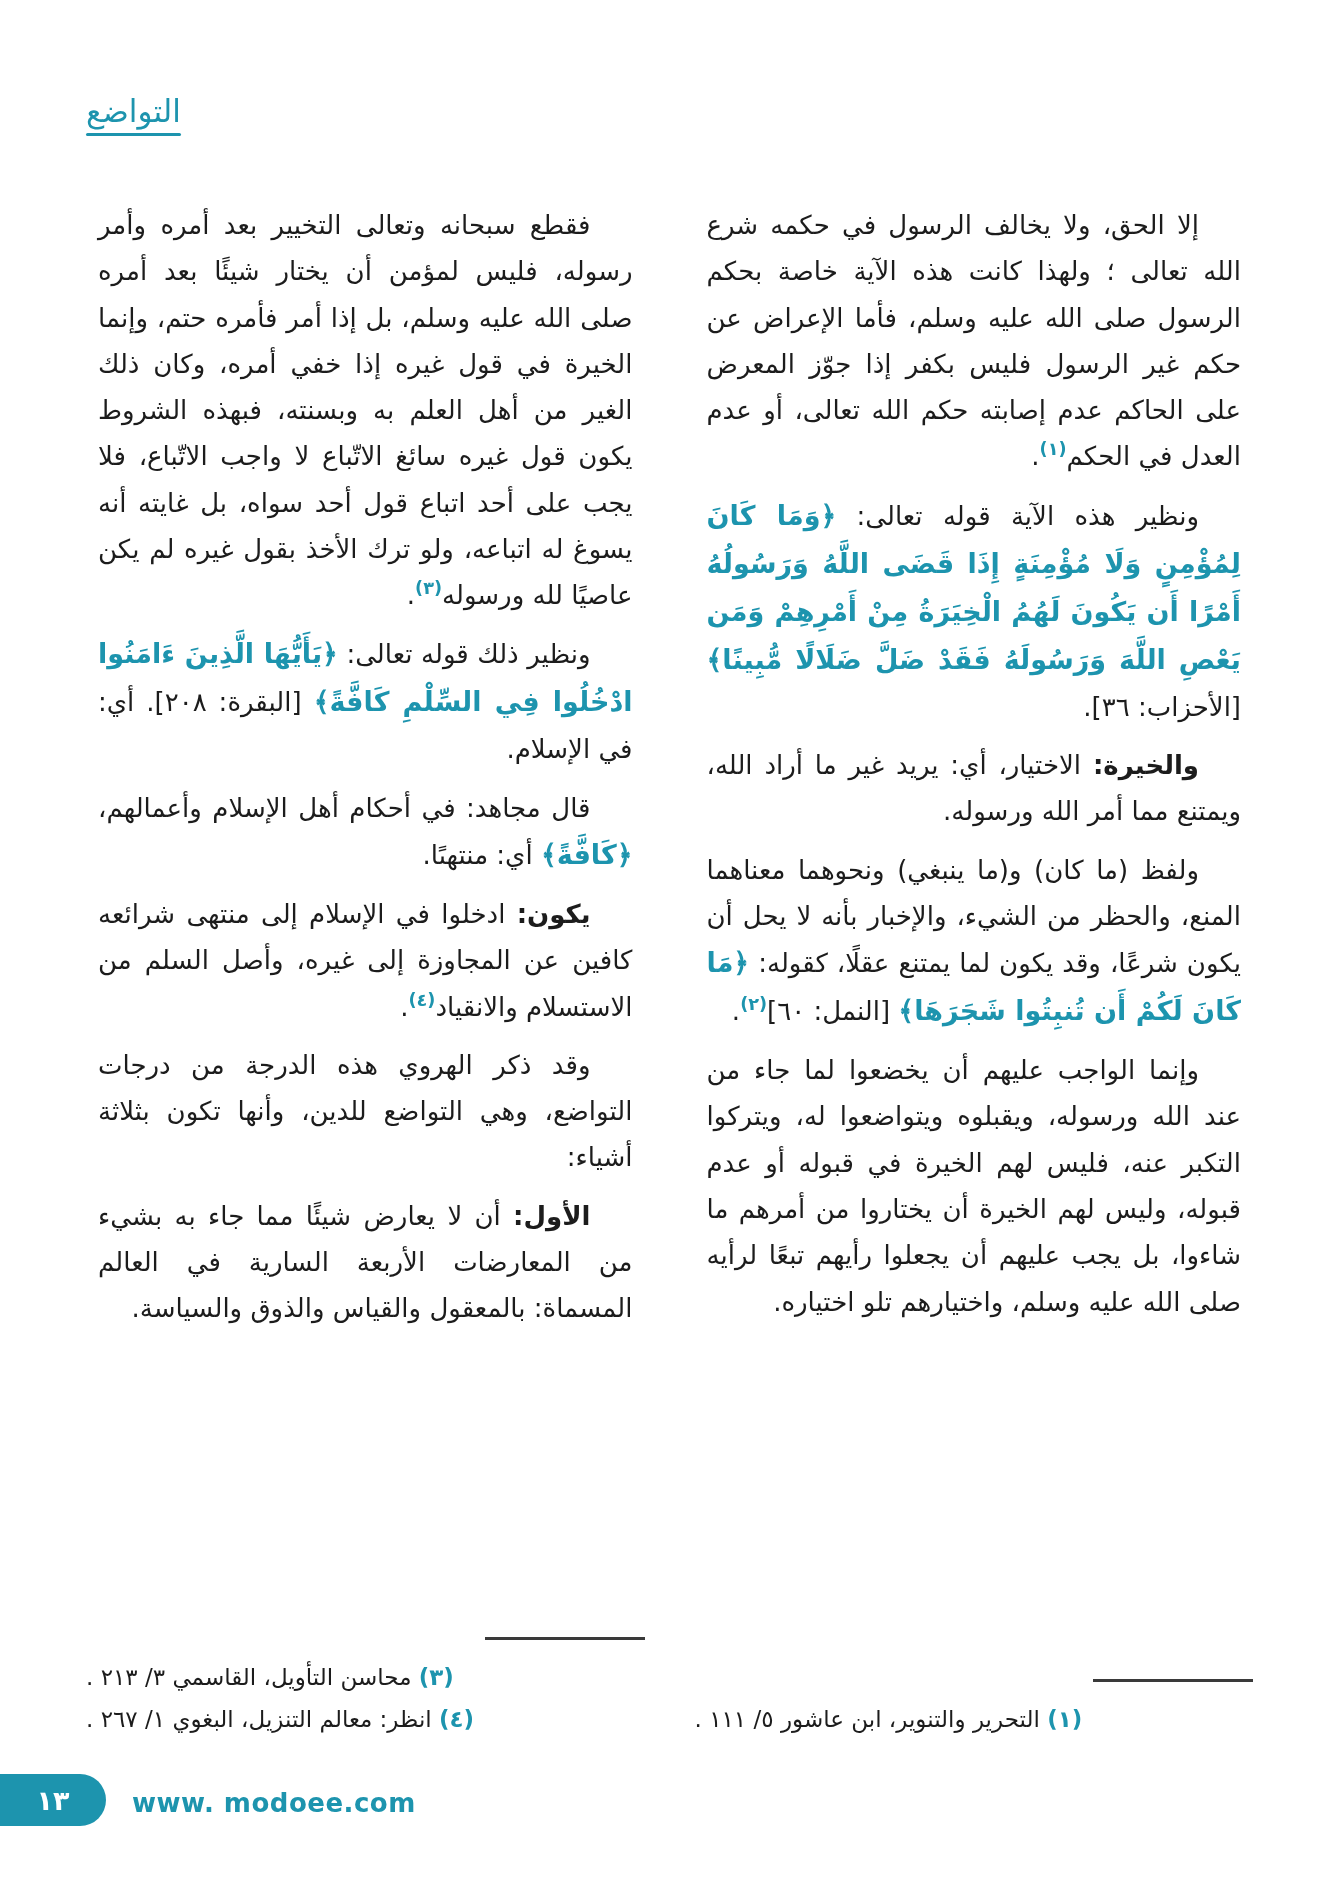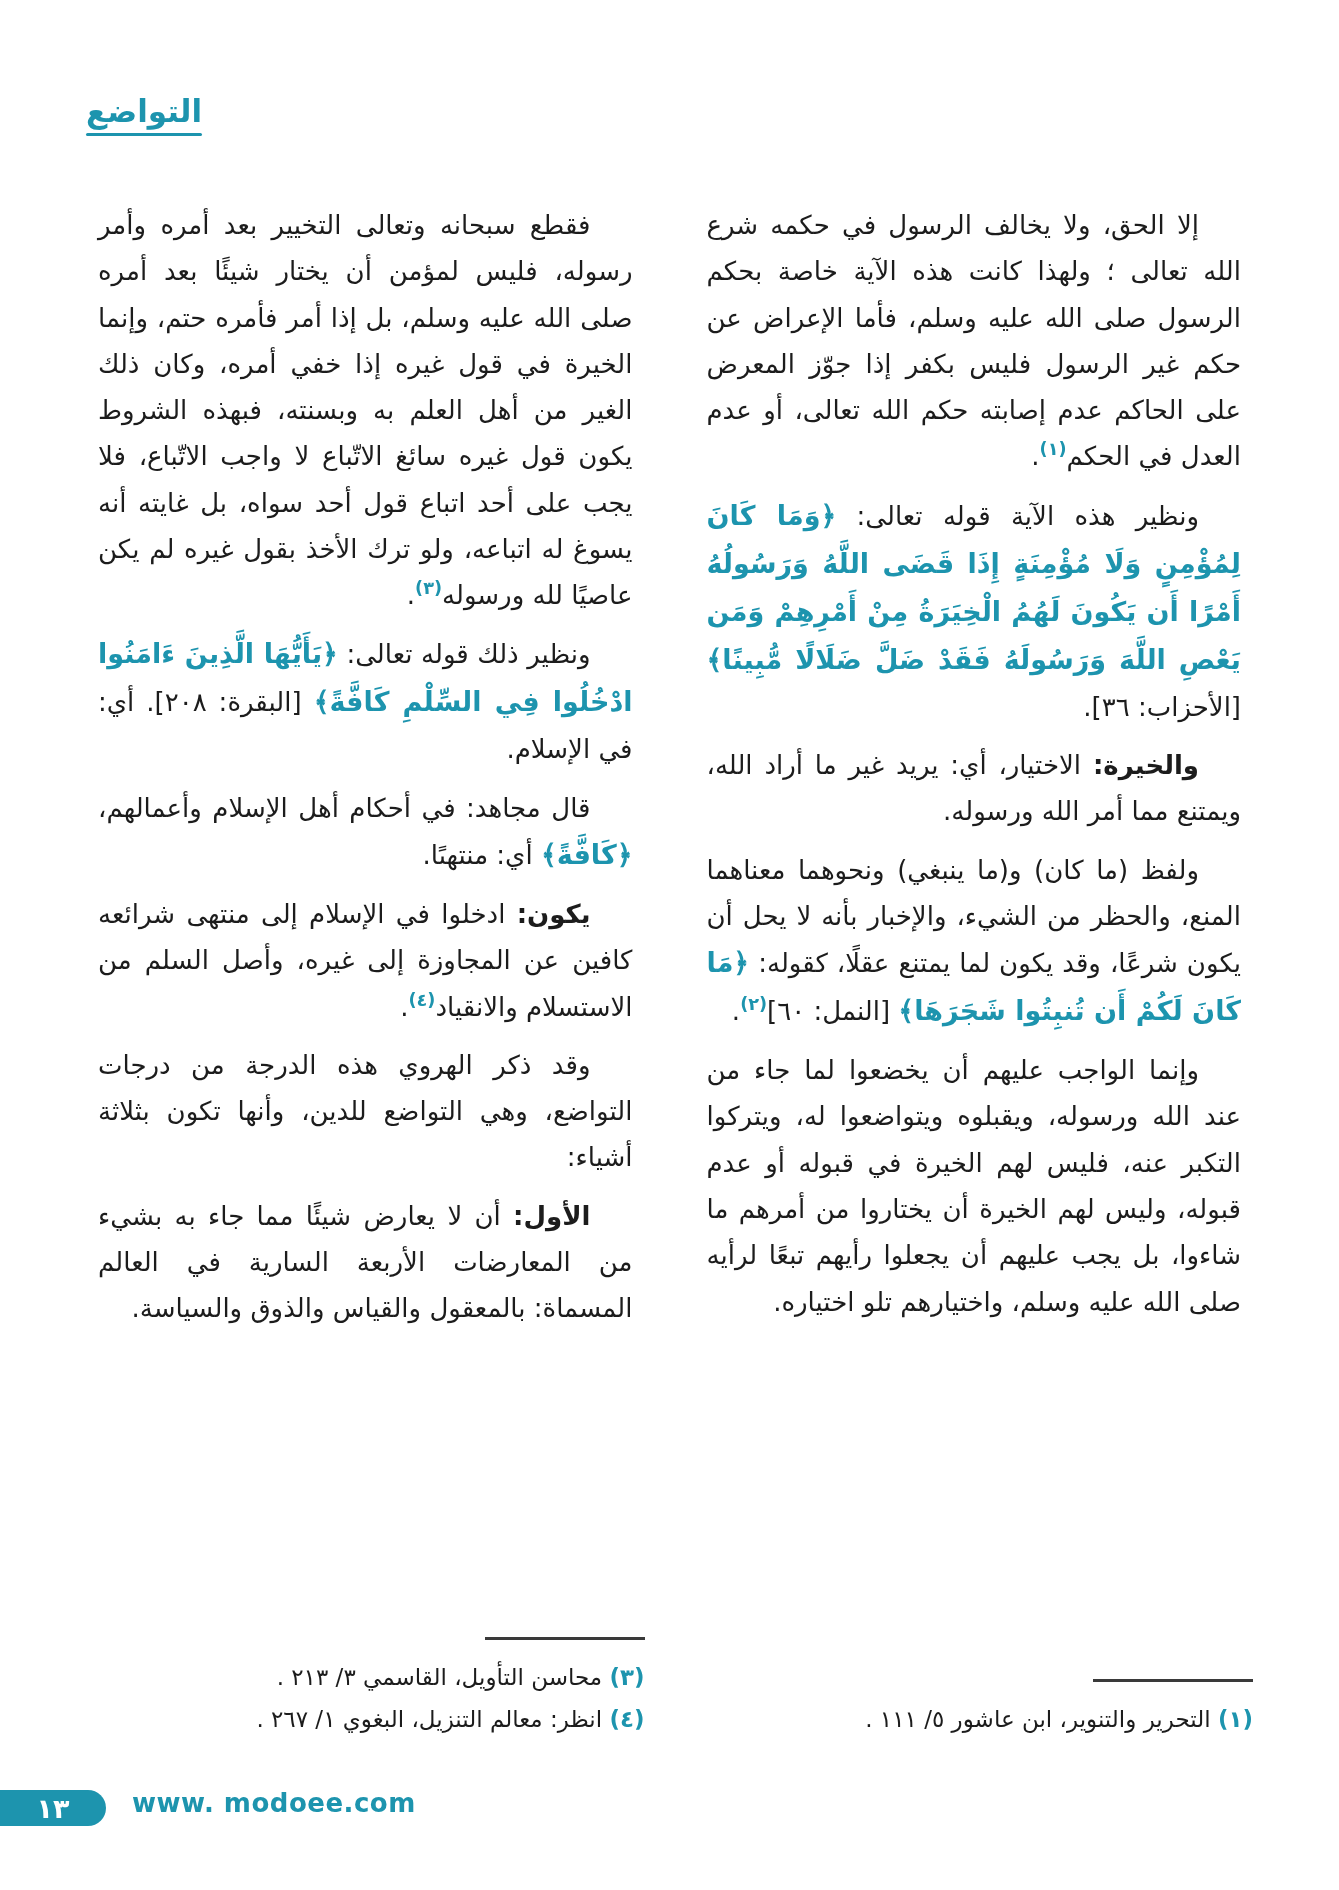--- a/index.html
+++ b/index.html
@@ -24,21 +24,21 @@
   
   .header{
     position:absolute;
     top:94px;left:86px;
     text-align:center;
   }
   .header-title{
     margin:0;
     color:var(--accent);
     font-size:31px;
-    font-weight:bold;
+    font-weight:normal;
     line-height:1.1;
   }
   .header-rule{
     height:3px;
     background:var(--accent);
     margin-top:5px;
     border-radius:2px;
   }
   
   .columns{
@@ -81,32 +81,32 @@
   }
   .fn-rule{
     width:160px;
     height:3px;
     background:#3a3a3a;
     margin-bottom:16px;
   }
   .footnote{
     font-size:23px;
     line-height:1.85;
-    text-align:right;
+    text-align:left;
     color:var(--ink);
   }
   .fn-num{
     color:var(--accent);
     font-weight:bold;
   }
   
   .pageno-box{
     position:absolute;
     left:0;bottom:64px;
-    width:106px;height:36px;
+    width:106px;height:52px;
     background:var(--accent);
     border-radius:0 28px 28px 0;
     display:flex;
     align-items:center;
     justify-content:center;
     color:#ffffff;
     font-size:27px;
     font-weight:bold;
   }
   .website{

